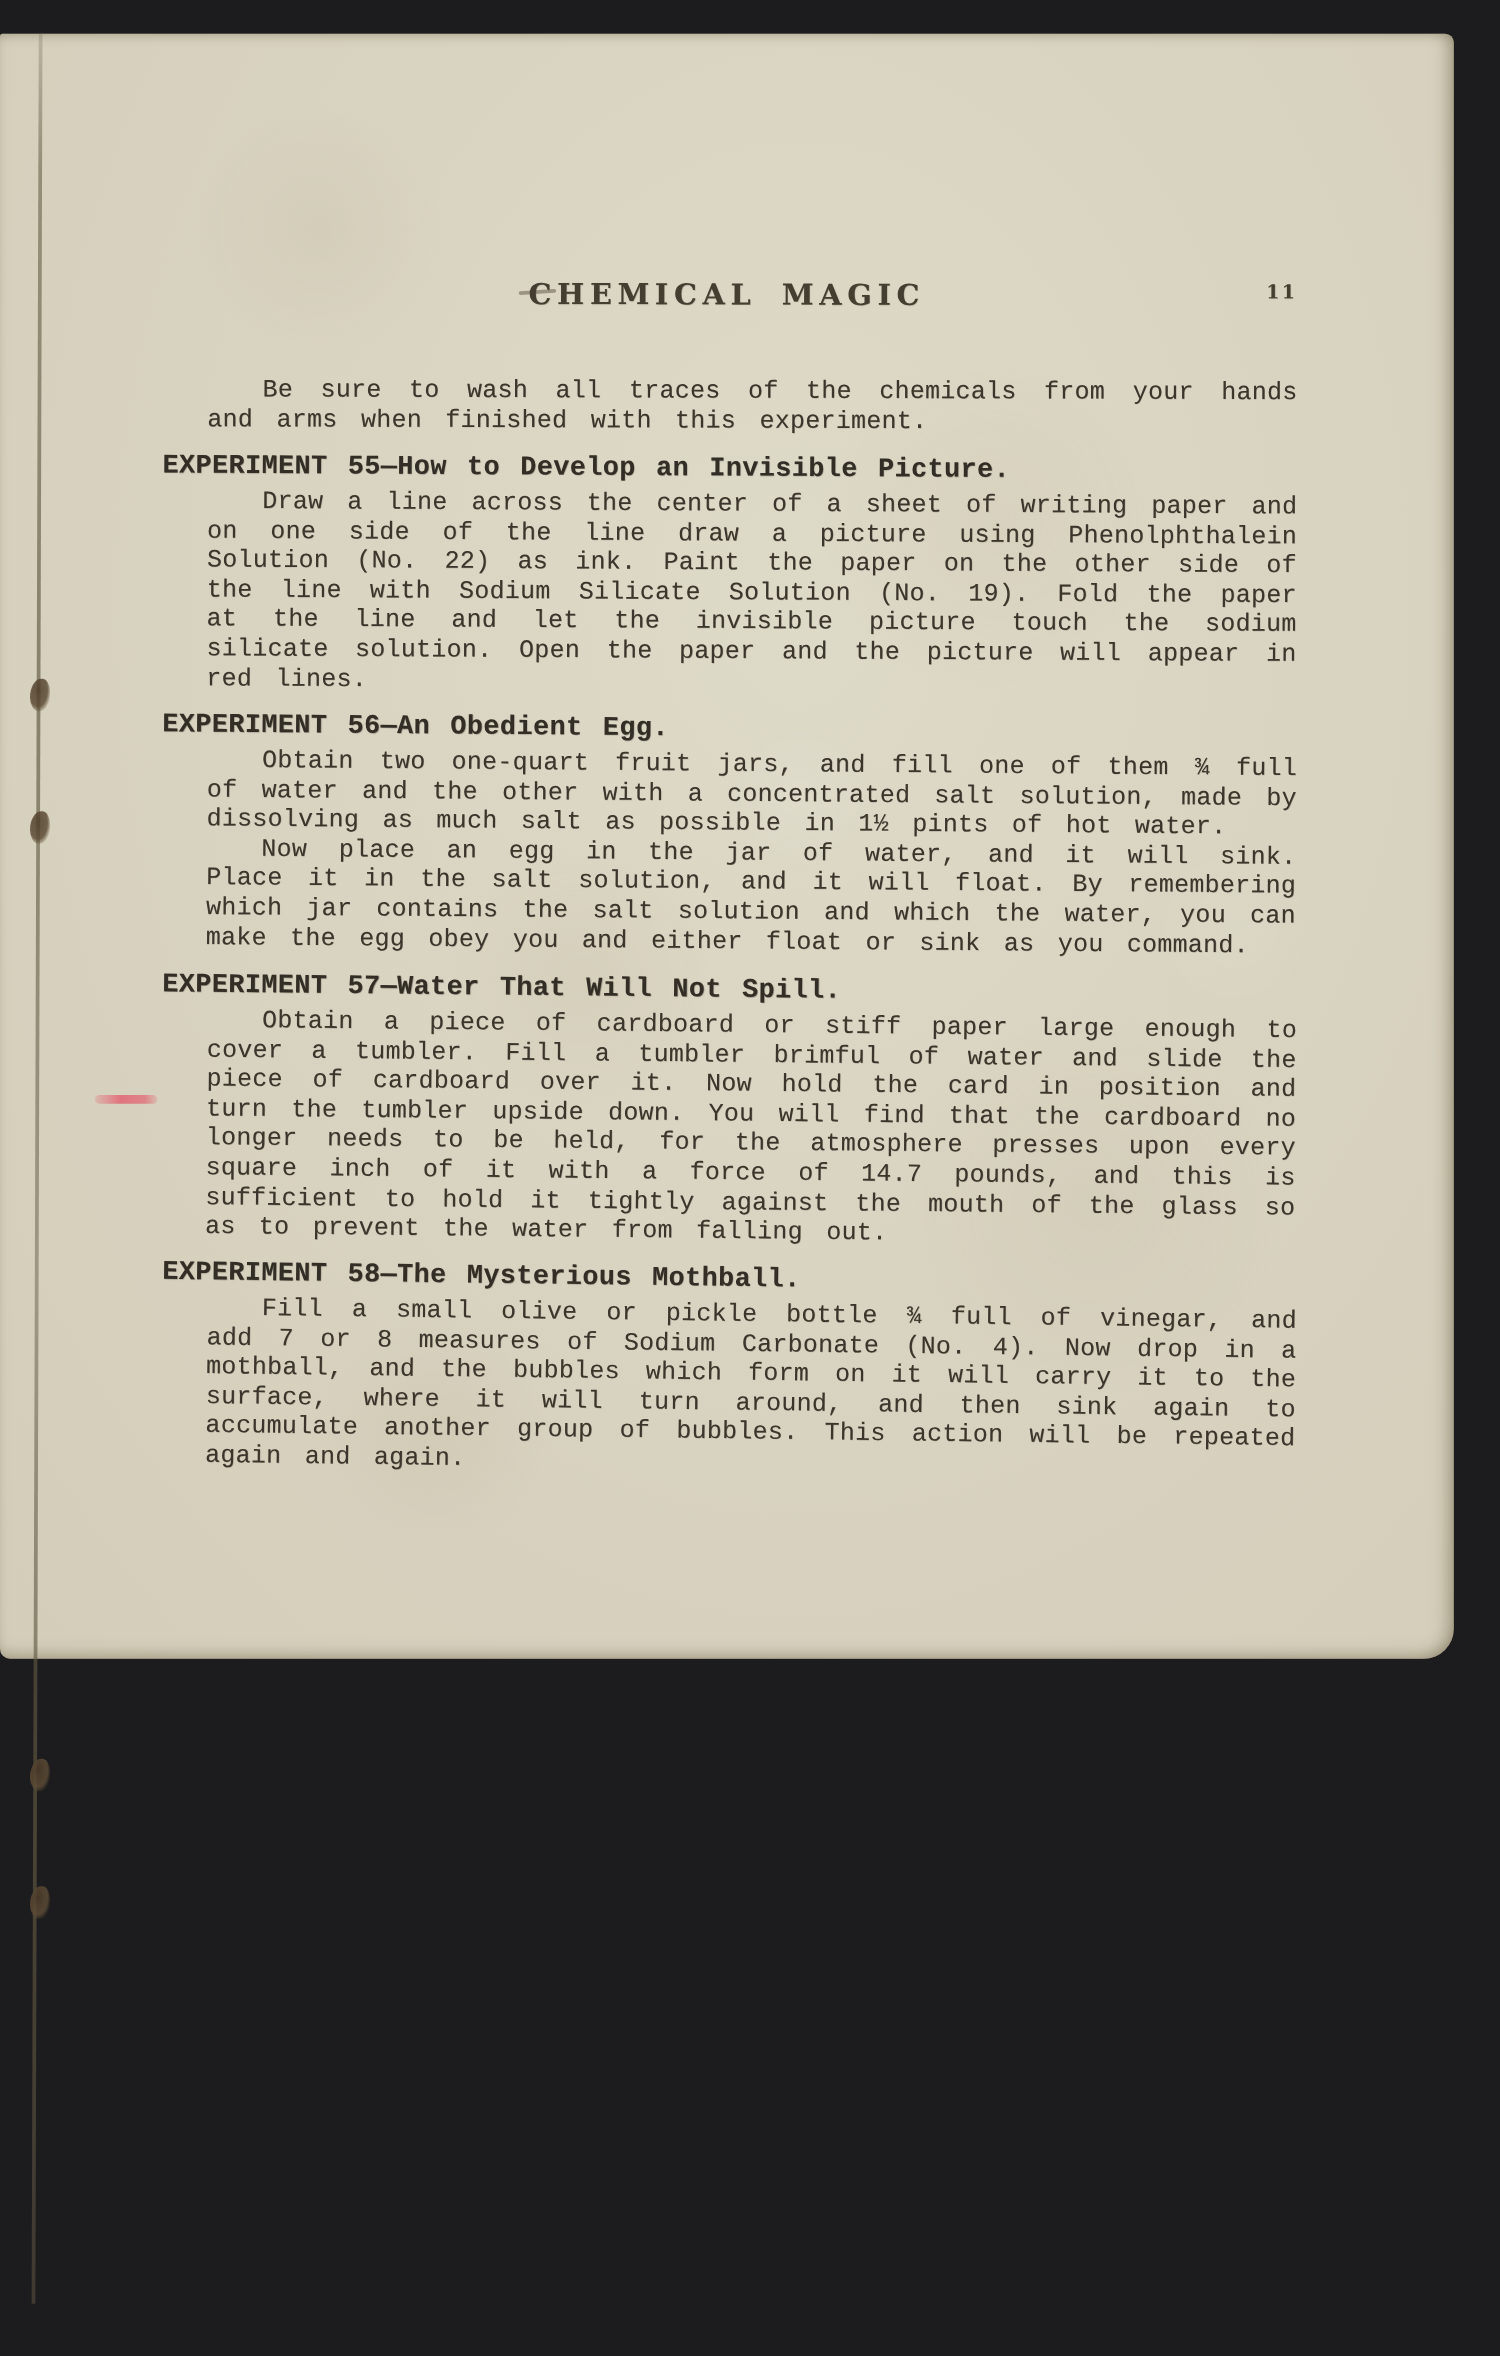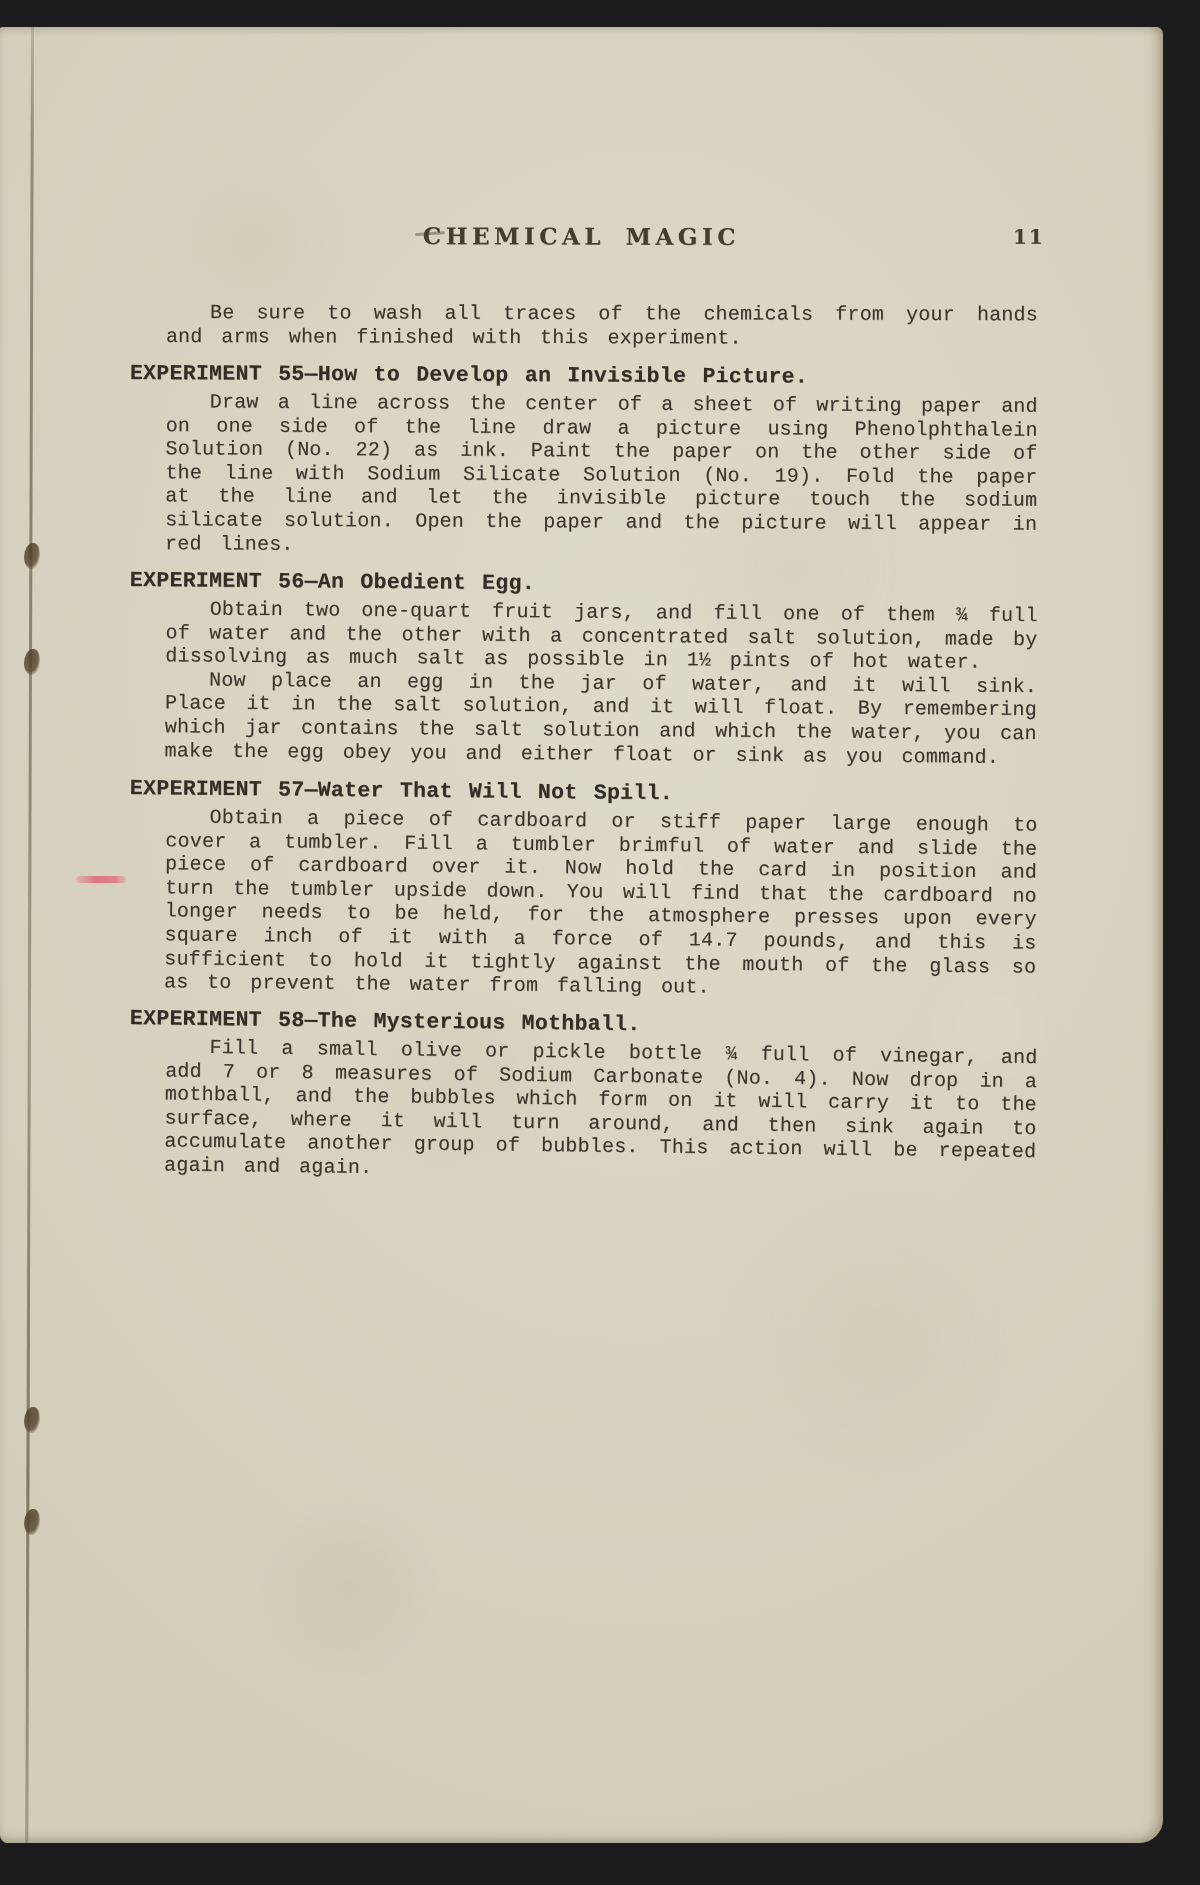--- a/index.html
+++ b/index.html
@@ -7,21 +7,21 @@
     position:relative;
     width:1200px;height:1885px;
     background:#1c1b1d;
     overflow:hidden;
     font-family:"DejaVu Serif","Liberation Serif",serif;
   }
   
   .page{
     position:absolute;
     left:0;top:27px;
-    width:1163px;height:1816px;
+    width:1163px;height:1300px;
     background:
       radial-gradient(ellipse 900px 1200px at 55% 35%, #dedac8 0%, #d8d3c0 55%, #d3cdb9 100%);
     border-radius:2px 7px 24px 8px;
     box-shadow:
       inset -10px 0 14px -6px rgba(122,112,86,.55),
       inset 0 -8px 12px -6px rgba(122,112,86,.5),
       inset 0 6px 9px -6px rgba(122,112,86,.45);
   }
   
   .paper-texture{
@@ -56,21 +56,21 @@
     position:absolute;left:0;top:194px;width:1163px;height:30px;
     color:#443e31;
   }
   .head-title{
     position:absolute;left:0;right:0;text-align:center;
     font-size:23px;font-weight:bold;letter-spacing:4.5px;word-spacing:8px;
     text-shadow:.4px .4px .6px rgba(62,56,43,.4);
   }
   .head-page-number{
     position:absolute;left:1013px;top:1px;
-    font-size:20px;font-weight:bold;letter-spacing:2px;
+    font-size:15px;font-weight:bold;letter-spacing:2px;
     text-shadow:.4px .4px .6px rgba(62,56,43,.4);
   }
   .head-dash-mark{
     position:absolute;left:415px;top:10px;width:30px;height:3px;
     background:rgba(104,95,77,.55);border-radius:2px;transform:rotate(-4deg);
   }
   .text-block{
     position:absolute;left:130px;top:274px;width:908px;
     color:#3b352b;
     font-size:20px;line-height:23.6px;

